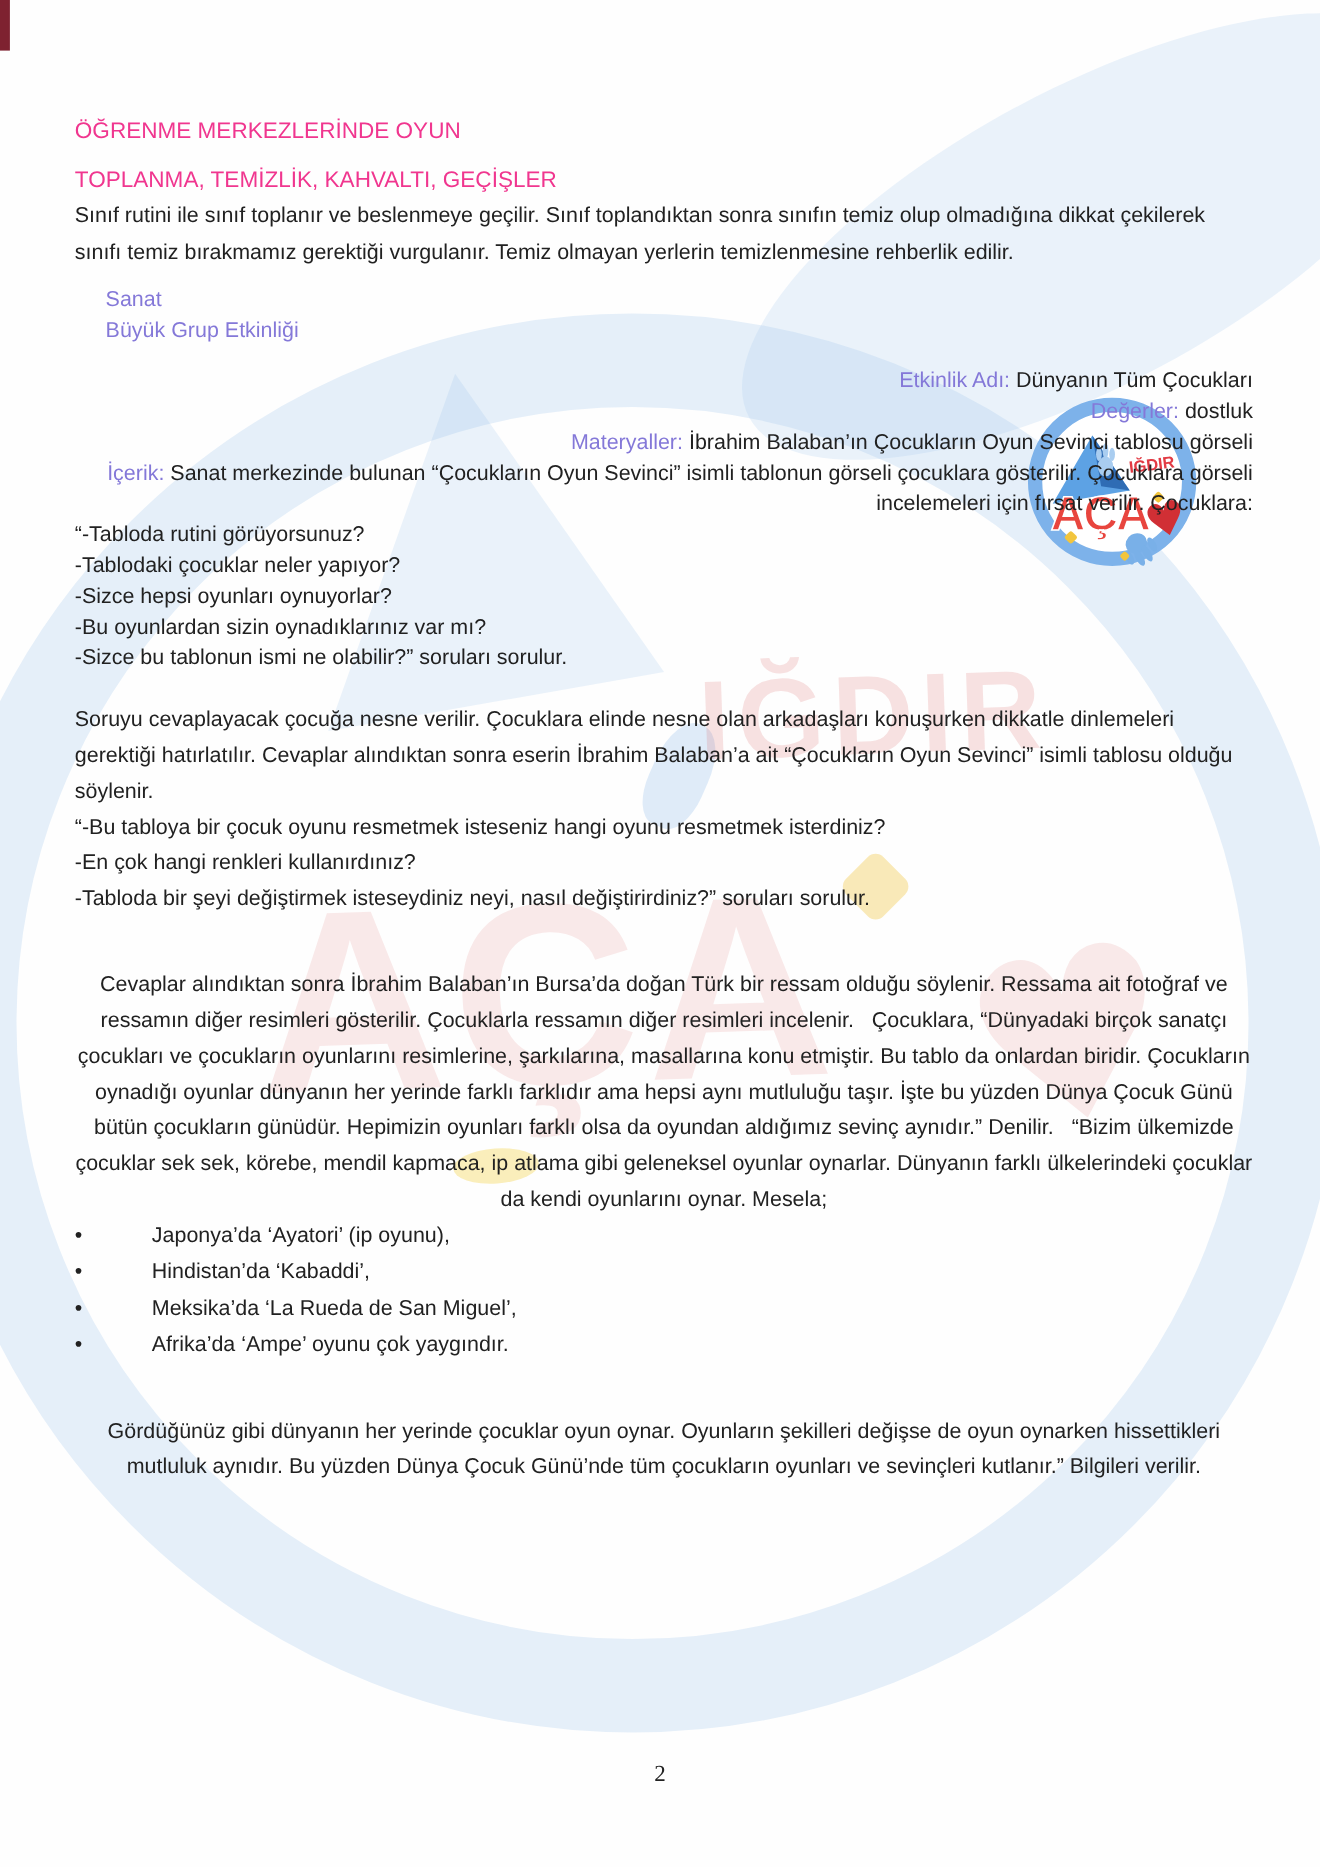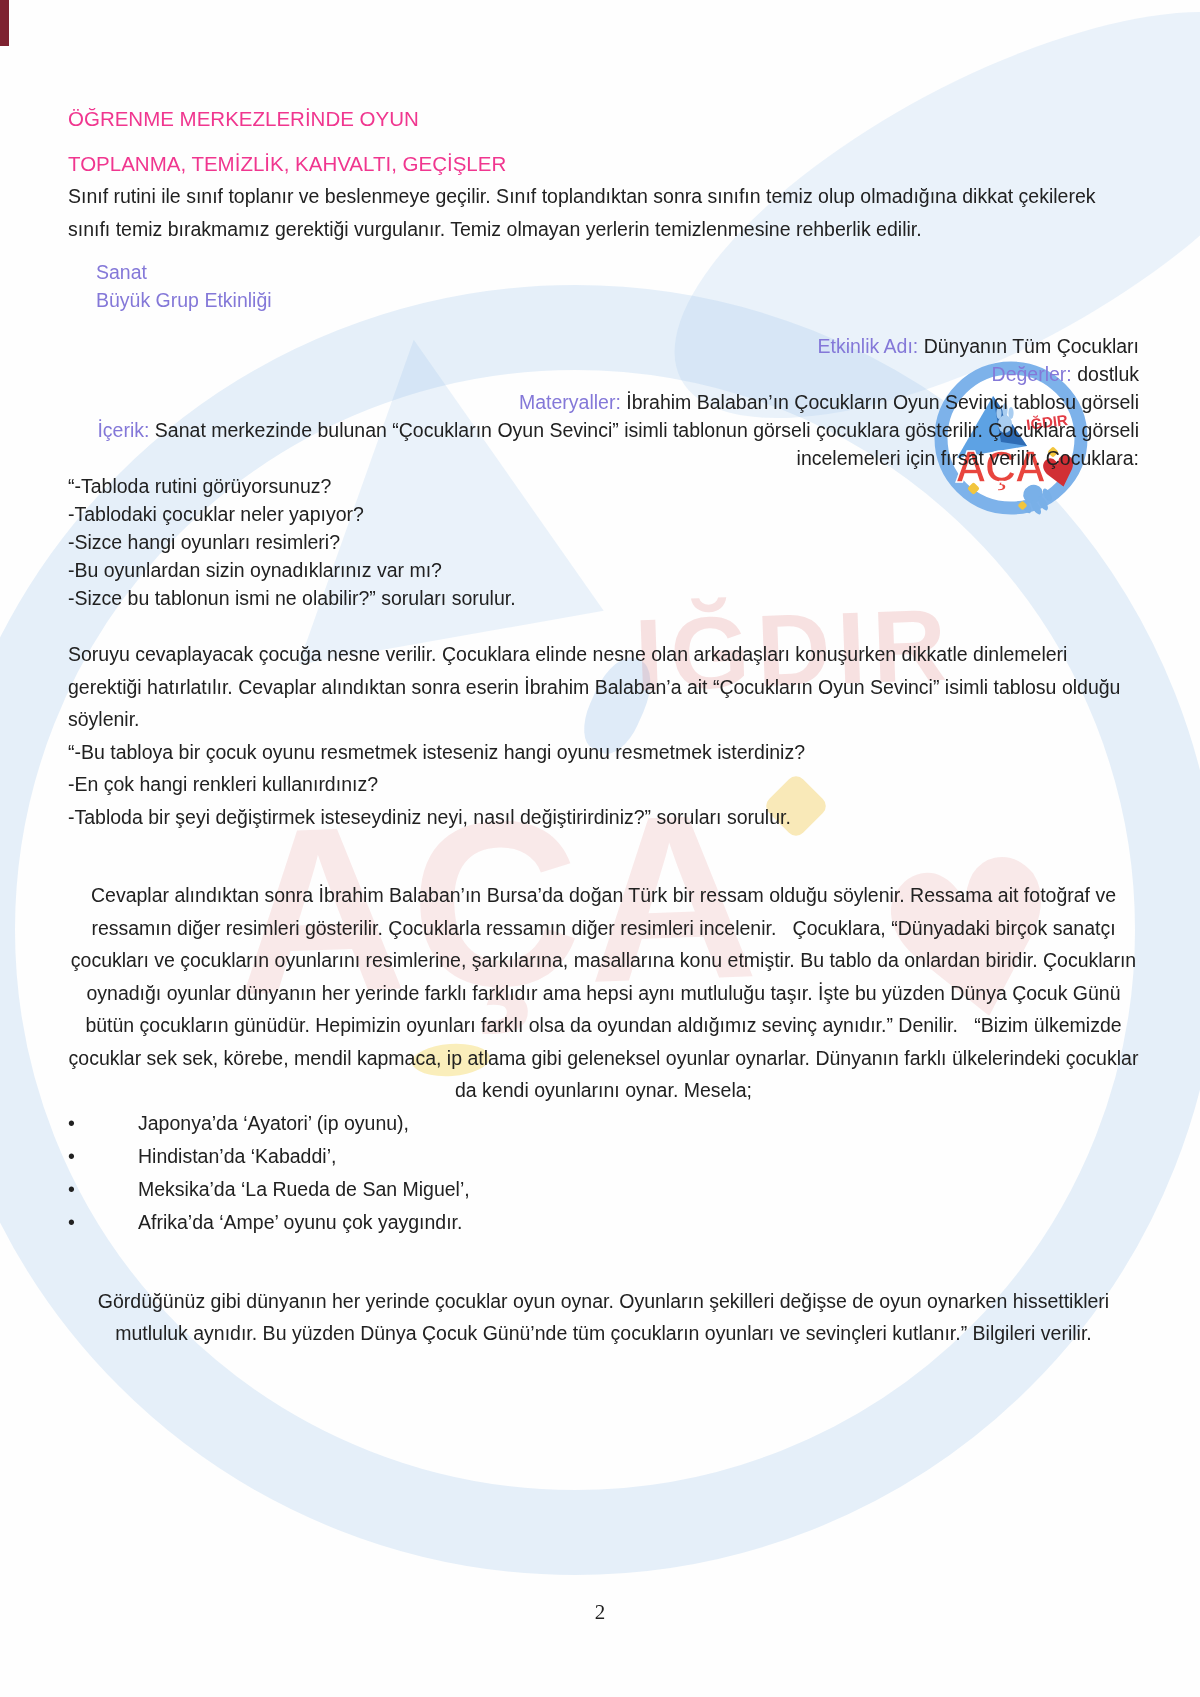--- a/index.html
+++ b/index.html
@@ -173,21 +173,21 @@
       </div>
       <div class="field-line">
         <span class="field-label">İçerik:</span>
         <span class="field-value">Sanat merkezinde bulunan “Çocukların Oyun Sevinci” isimli tablonun görseli çocuklara gösterilir. Çocuklara görseli incelemeleri için fırsat verilir. Çocuklara:</span>
       </div>
     </div>
 
     <div>
       <div class="q-line">“-Tabloda rutini görüyorsunuz?</div>
       <div class="q-line">-Tablodaki çocuklar neler yapıyor?</div>
-      <div class="q-line">-Sizce hangi oyunları resimleri?</div>
+      <div class="q-line">-Sizce hepsi oyunları oynuyorlar?</div>
       <div class="q-line">-Bu oyunlardan sizin oynadıklarınız var mı?</div>
       <div class="q-line">-Sizce bu tablonun ismi ne olabilir?” soruları sorulur.</div>
     </div>
 
     <p class="para gap-md">Soruyu cevaplayacak çocuğa nesne verilir. Çocuklara elinde nesne olan arkadaşları konuşurken dikkatle dinlemeleri gerektiği hatırlatılır. Cevaplar alındıktan sonra eserin İbrahim Balaban’a ait “Çocukların Oyun Sevinci” isimli tablosu olduğu söylenir.</p>
 
     <div>
       <div class="para">“-Bu tabloya bir çocuk oyunu resmetmek isteseniz hangi oyunu resmetmek isterdiniz?</div>
       <div class="para">-En çok hangi renkleri kullanırdınız?</div>
       <div class="para">-Tabloda bir şeyi değiştirmek isteseydiniz neyi, nasıl değiştirirdiniz?” soruları sorulur.</div>

